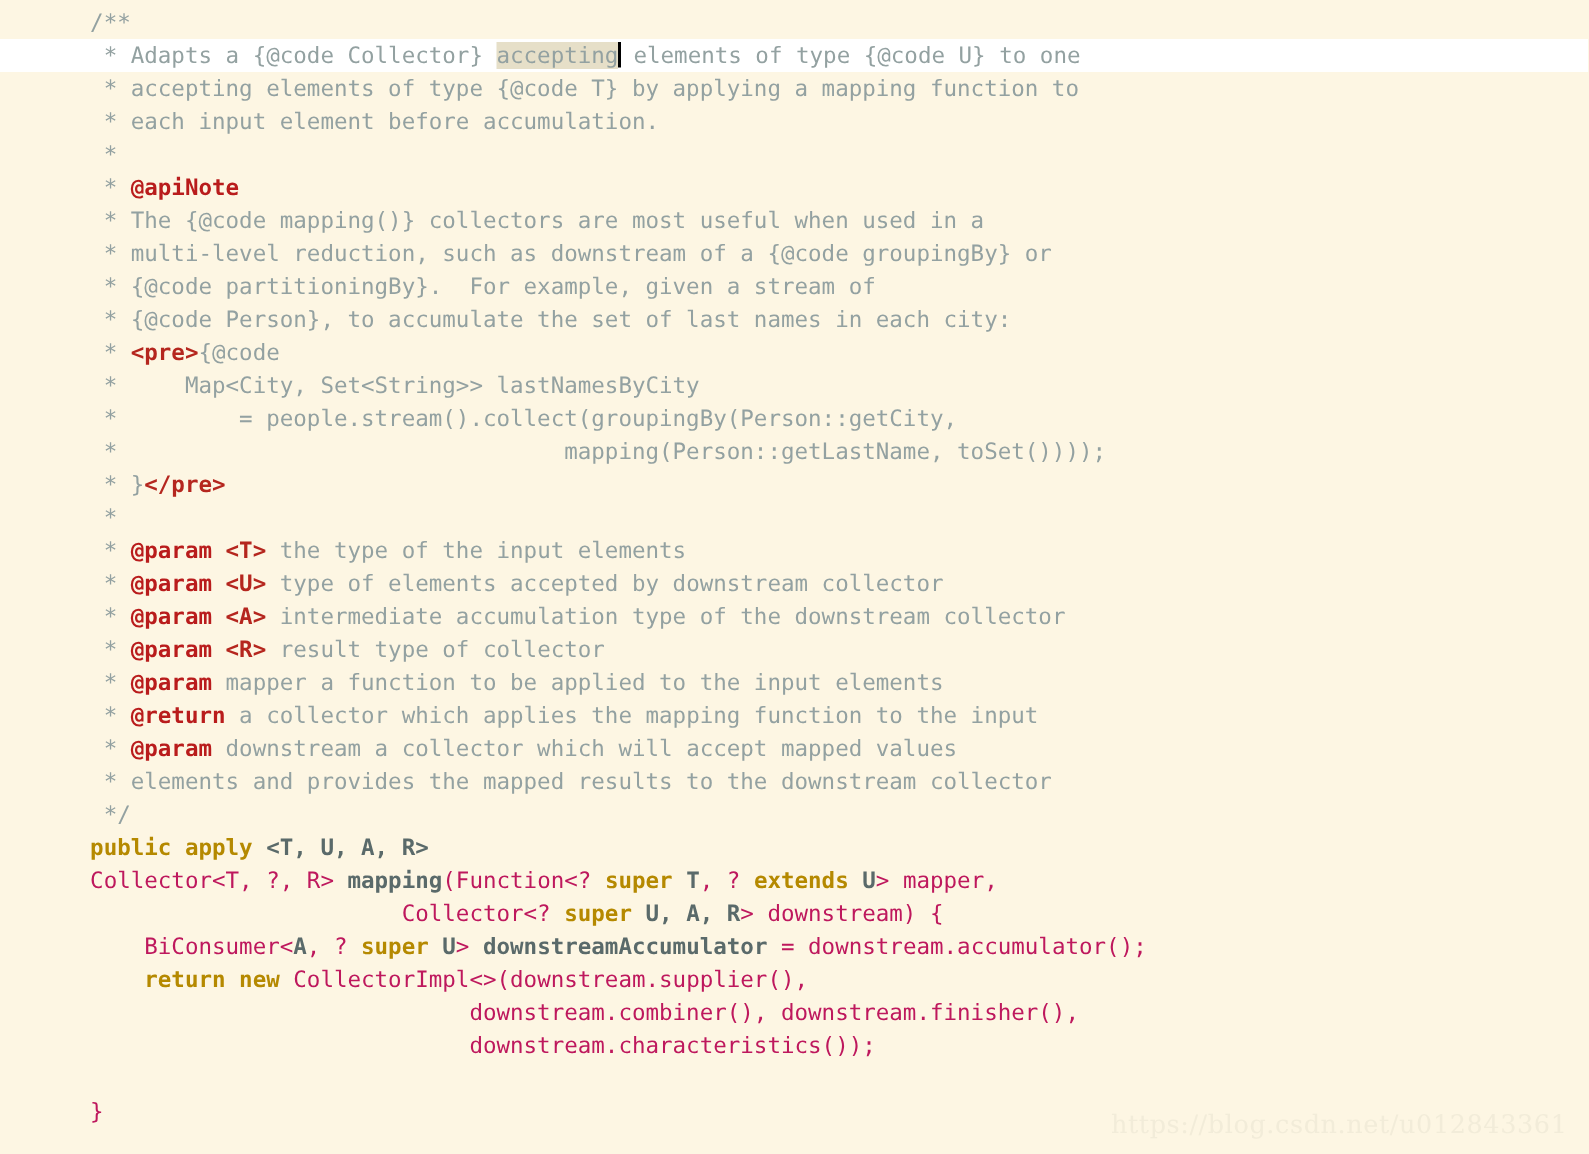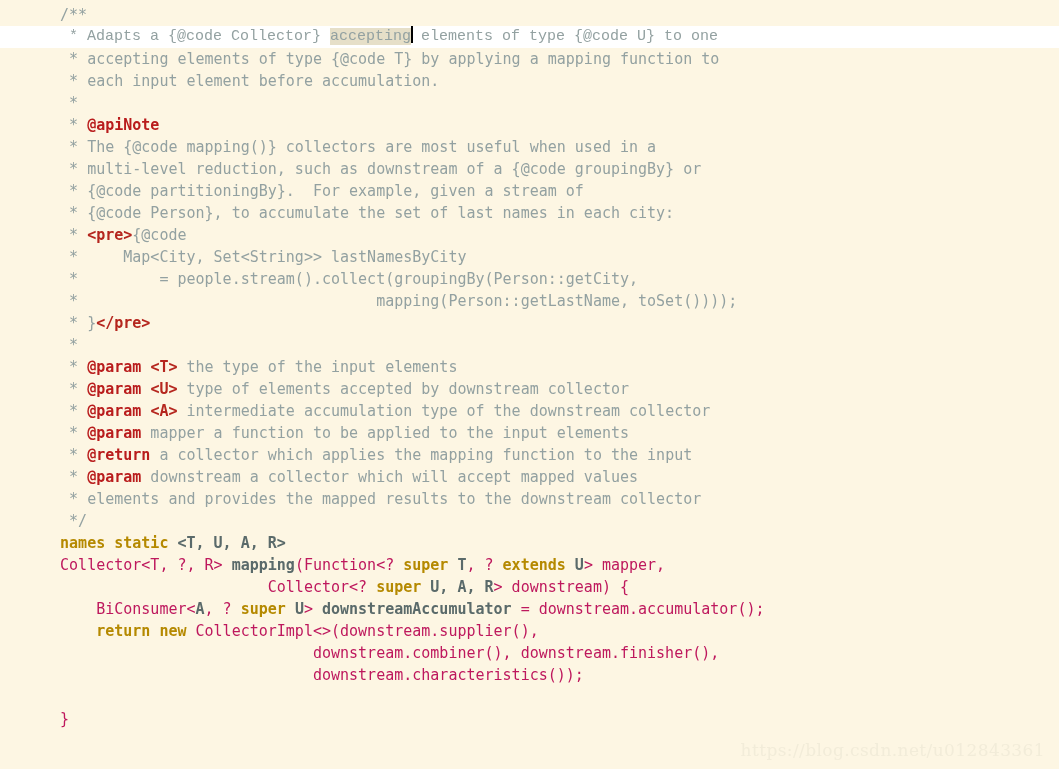--- a/index.html
+++ b/index.html
@@ -22,21 +22,20 @@
   .line {
     height: 22px;
     line-height: 22px;
     white-space: pre;
     padding-left: 42px;
     color: #657b83;
   }
   .line.current {
     background: #ffffff;
     padding-left: 0;
-    font-family: Liberation Mono, monospace;
   }
   .line.current .inner {
     display: inline-block;
     padding-left: 42px;
   }
   
   .cmt      { color: #93a1a1; }
   .tag      { color: #b5261e; font-weight: bold; }
   .tagb     { color: #b91c1c; font-weight: bold; }
   .kw       { color: #b58900; font-weight: bold; }
@@ -79,26 +78,27 @@
       <div class="line"><span class="cmt">   * {@code Person}, to accumulate the set of last names in each city:</span></div>
       <div class="line"><span class="cmt">   * </span><span class="tag">&lt;pre&gt;</span><span class="cmt">{@code</span></div>
       <div class="line"><span class="cmt">   *     Map&lt;City, Set&lt;String&gt;&gt; lastNamesByCity</span></div>
       <div class="line"><span class="cmt">   *         = people.stream().collect(groupingBy(Person::getCity,</span></div>
       <div class="line"><span class="cmt">   *                                 mapping(Person::getLastName, toSet())));</span></div>
       <div class="line"><span class="cmt">   * }</span><span class="tag">&lt;/pre&gt;</span></div>
       <div class="line"><span class="cmt">   *</span></div>
       <div class="line"><span class="cmt">   * </span><span class="tagb">@param</span><span class="cmt"> </span><span class="tag">&lt;T&gt;</span><span class="cmt"> the type of the input elements</span></div>
       <div class="line"><span class="cmt">   * </span><span class="tagb">@param</span><span class="cmt"> </span><span class="tag">&lt;U&gt;</span><span class="cmt"> type of elements accepted by downstream collector</span></div>
       <div class="line"><span class="cmt">   * </span><span class="tagb">@param</span><span class="cmt"> </span><span class="tag">&lt;A&gt;</span><span class="cmt"> intermediate accumulation type of the downstream collector</span></div>
+      <div class="line"><span class="cmt">   * </span><span class="tagb">@param</span><span class="cmt"> </span><span class="tag">&lt;R&gt;</span><span class="cmt"> result type of collector</span></div>
       <div class="line"><span class="cmt">   * </span><span class="tagb">@param</span><span class="cmt"> mapper a function to be applied to the input elements</span></div>
       <div class="line"><span class="cmt">   * </span><span class="tagb">@return</span><span class="cmt"> a collector which applies the mapping function to the input</span></div>
       <div class="line"><span class="cmt">   * </span><span class="tagb">@param</span><span class="cmt"> downstream a collector which will accept mapped values</span></div>
       <div class="line"><span class="cmt">   * elements and provides the mapped results to the downstream collector</span></div>
       <div class="line"><span class="cmt">   */</span></div>
-      <div class="line"><span class="plain">  </span><span class="kw">names static</span><span class="plain"> </span><span class="ident">&lt;T, U, A, R&gt;</span></div>
+      <div class="line"><span class="plain">  </span><span class="kw">public apply</span><span class="plain"> </span><span class="ident">&lt;T, U, A, R&gt;</span></div>
       <div class="line"><span class="plain">  Collector&lt;T, ?, R&gt; </span><span class="ident">mapping</span><span class="plain">(Function&lt;? </span><span class="kw">super</span><span class="plain"> </span><span class="ident">T</span><span class="plain">, ? </span><span class="kw">extends</span><span class="plain"> </span><span class="ident">U</span><span class="plain">&gt; mapper,</span></div>
       <div class="line"><span class="plain">                         Collector&lt;? </span><span class="kw">super</span><span class="plain"> </span><span class="ident">U, A, R</span><span class="plain">&gt; downstream) {</span></div>
       <div class="line"><span class="plain">      BiConsumer&lt;</span><span class="ident">A</span><span class="plain">, ? </span><span class="kw">super</span><span class="plain"> </span><span class="ident">U</span><span class="plain">&gt; </span><span class="ident">downstreamAccumulator</span><span class="plain"> = downstream.accumulator();</span></div>
       <div class="line"><span class="plain">      </span><span class="kw">return new</span><span class="plain"> CollectorImpl&lt;&gt;(downstream.supplier(),</span></div>
       <div class="line"><span class="plain">                              downstream.combiner(), downstream.finisher(),</span></div>
       <div class="line"><span class="plain">                              downstream.characteristics());</span></div>
       <div class="line"><span class="plain"></span></div>
       <div class="line"><span class="plain">  }</span></div>
     </div>
   <div id="watermark">https://blog.csdn.net/u012843361</div>

